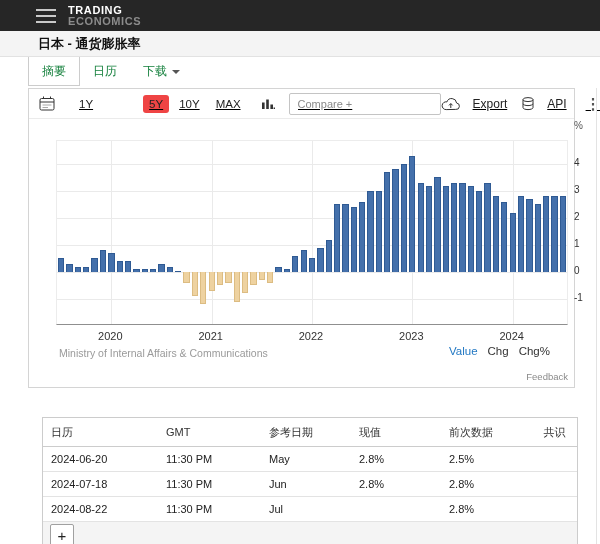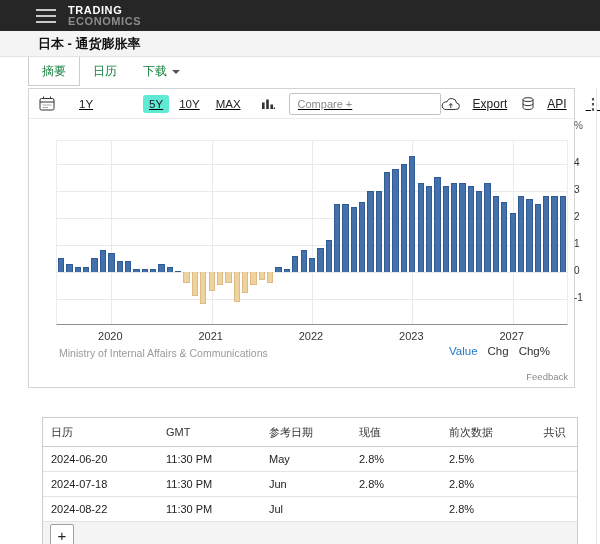--- a/index.html
+++ b/index.html
@@ -23,21 +23,21 @@
   .tab{padding:0 13px;line-height:29px;font-size:12px;color:#15803d;cursor:pointer;white-space:nowrap;}
   .tab.active{border:1px solid #ccc;border-top:none;line-height:28px;}
   .caret{display:inline-block;margin-left:5px;border-left:4px solid transparent;border-right:4px solid transparent;border-top:4px solid #555;vertical-align:middle;}
 
   
   .chart-panel{position:absolute;left:28px;top:88px;width:547px;height:300px;border:1px solid #d4d4d4;background:#fff;box-sizing:border-box;}
   .chart-toolbar{height:30px;border-bottom:1px solid #ebebeb;display:flex;align-items:center;padding:0 8px 0 10px;box-sizing:border-box;text-decoration:underline;}
   .tb-icon{display:flex;align-items:center;cursor:pointer;}
   .ranges{display:flex;margin-left:16px;}
   .range-btn{font-size:11.5px;color:#222;padding:3px 6px;margin:0 2px;border-radius:3px;cursor:pointer;}
-  .range-btn.active{background:#5eead4;margin-left:42px;}
+  .range-btn.active{background:#ef4444;margin-left:42px;}
   .charttype{margin-left:12px;}
   .compare-input{margin-left:14px;width:188px;height:20px;border:1px solid #c4c4c4;border-radius:2px;font-size:11px;color:#666;padding:0 0 0 8px;font-family:"Liberation Sans",sans-serif;outline:none;}
   .compare-input::placeholder{color:#8a8a8a;}
   .tb-right{margin-left:auto;display:flex;align-items:center;gap:15px;}
   .tb-btn{display:flex;align-items:center;gap:13px;font-size:12px;color:#222;cursor:pointer;}
   .vdots{font-size:15px;font-weight:bold;color:#555;cursor:pointer;padding:0 4px;}
 
   
   .chart-region{position:relative;height:268px;}
   .plot-area{position:absolute;left:27px;top:21px;width:510px;height:183px;border:1px solid #ececec;border-bottom:1px solid #8f8f8f;box-sizing:content-box;}
@@ -233,21 +233,21 @@
     <div class="y-tick" style="top: 172.9px;">-1</div>
         <div class="y-tick" style="top: 145.9px;">0</div>
         <div class="y-tick" style="top: 118.9px;">1</div>
         <div class="y-tick" style="top: 91.9px;">2</div>
         <div class="y-tick" style="top: 64.9px;">3</div>
         <div class="y-tick" style="top: 37.9px;">4</div>
         <div class="x-tick" style="left: 61.3px;">2020</div>
         <div class="x-tick" style="left: 161.7px;">2021</div>
         <div class="x-tick" style="left: 262px;">2022</div>
         <div class="x-tick" style="left: 362.3px;">2023</div>
-        <div class="x-tick" style="left: 462.7px;">2027</div>
+        <div class="x-tick" style="left: 462.7px;">2024</div>
       </div>
   </div>
 
   <div class="table-wrap">
     <table>
       <colgroup>
           <col style="width:115px">
           <col style="width:110px">
           <col style="width:90px">
           <col style="width:90px">

